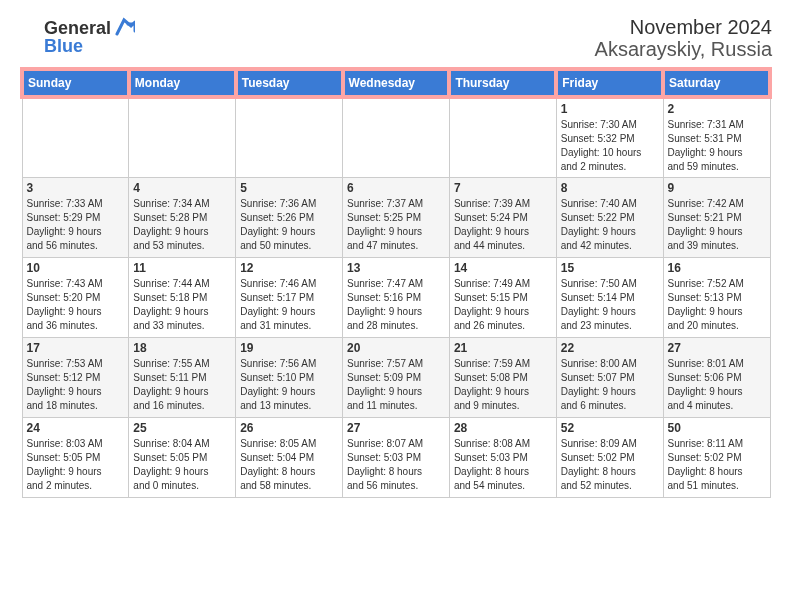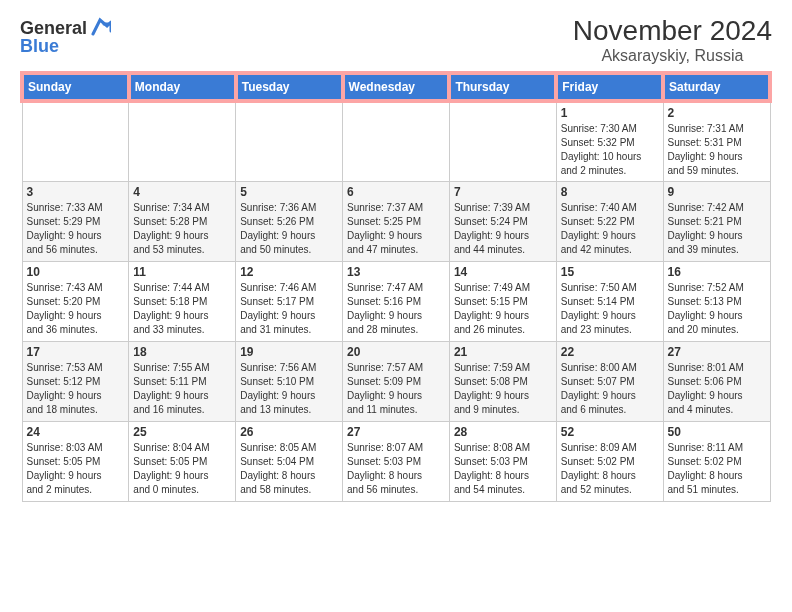--- a/index.html
+++ b/index.html
@@ -31,29 +31,28 @@
     }
     .logo-text-blue {
       font-size: 18px;
       font-weight: bold;
       color: #3a7bd5;
     }
     .title-block {
       text-align: right;
     }
     .month-title {
-      font-size: 28px;
+      font-size: 20px;
       font-weight: normal;
       color: #333;
       line-height: 1.1;
     }
     .location {
-      font-size: 16px;
+      font-size: 20px;
       color: #555;
-      text-align: center;
     }
     table {
       width: 100%;
       border-collapse: collapse;
       font-size: 10px;
     }
     thead tr th {
       background-color: #3a7bd5;
       color: #fff;
       padding: 5px 4px;
@@ -90,21 +89,21 @@
     .empty-cell {
       background-color: #fff;
     }
   </style>
 </head>
 <body>
 
 <div class="page">
   <div class="header-top">
     <div class="logo">
-      <div style="display:flex; flex-direction:column; align-items:flex-start;">
+      <div style="display:flex; flex-direction:column; align-items:flex-start;margin-left:24px;">
         <div style="display:flex; align-items:center;">
           <span class="logo-text-general">General</span>
           <svg width="22" height="22" viewBox="0 0 22 22" style="margin-left:2px; margin-bottom:2px;">
             <path d="M4 18 L11 4 L18 10 L22 6" stroke="#3a7bd5" stroke-width="3" fill="none" stroke-linecap="round"></path>
             <path d="M15 8 L22 8 L22 15" stroke="#3a7bd5" stroke-width="3" fill="none" stroke-linecap="round"></path>
           </svg>
         </div>
         <span class="logo-text-blue" style="margin-top:-4px;text-align:right;">Blue</span>
       </div>
     </div>

